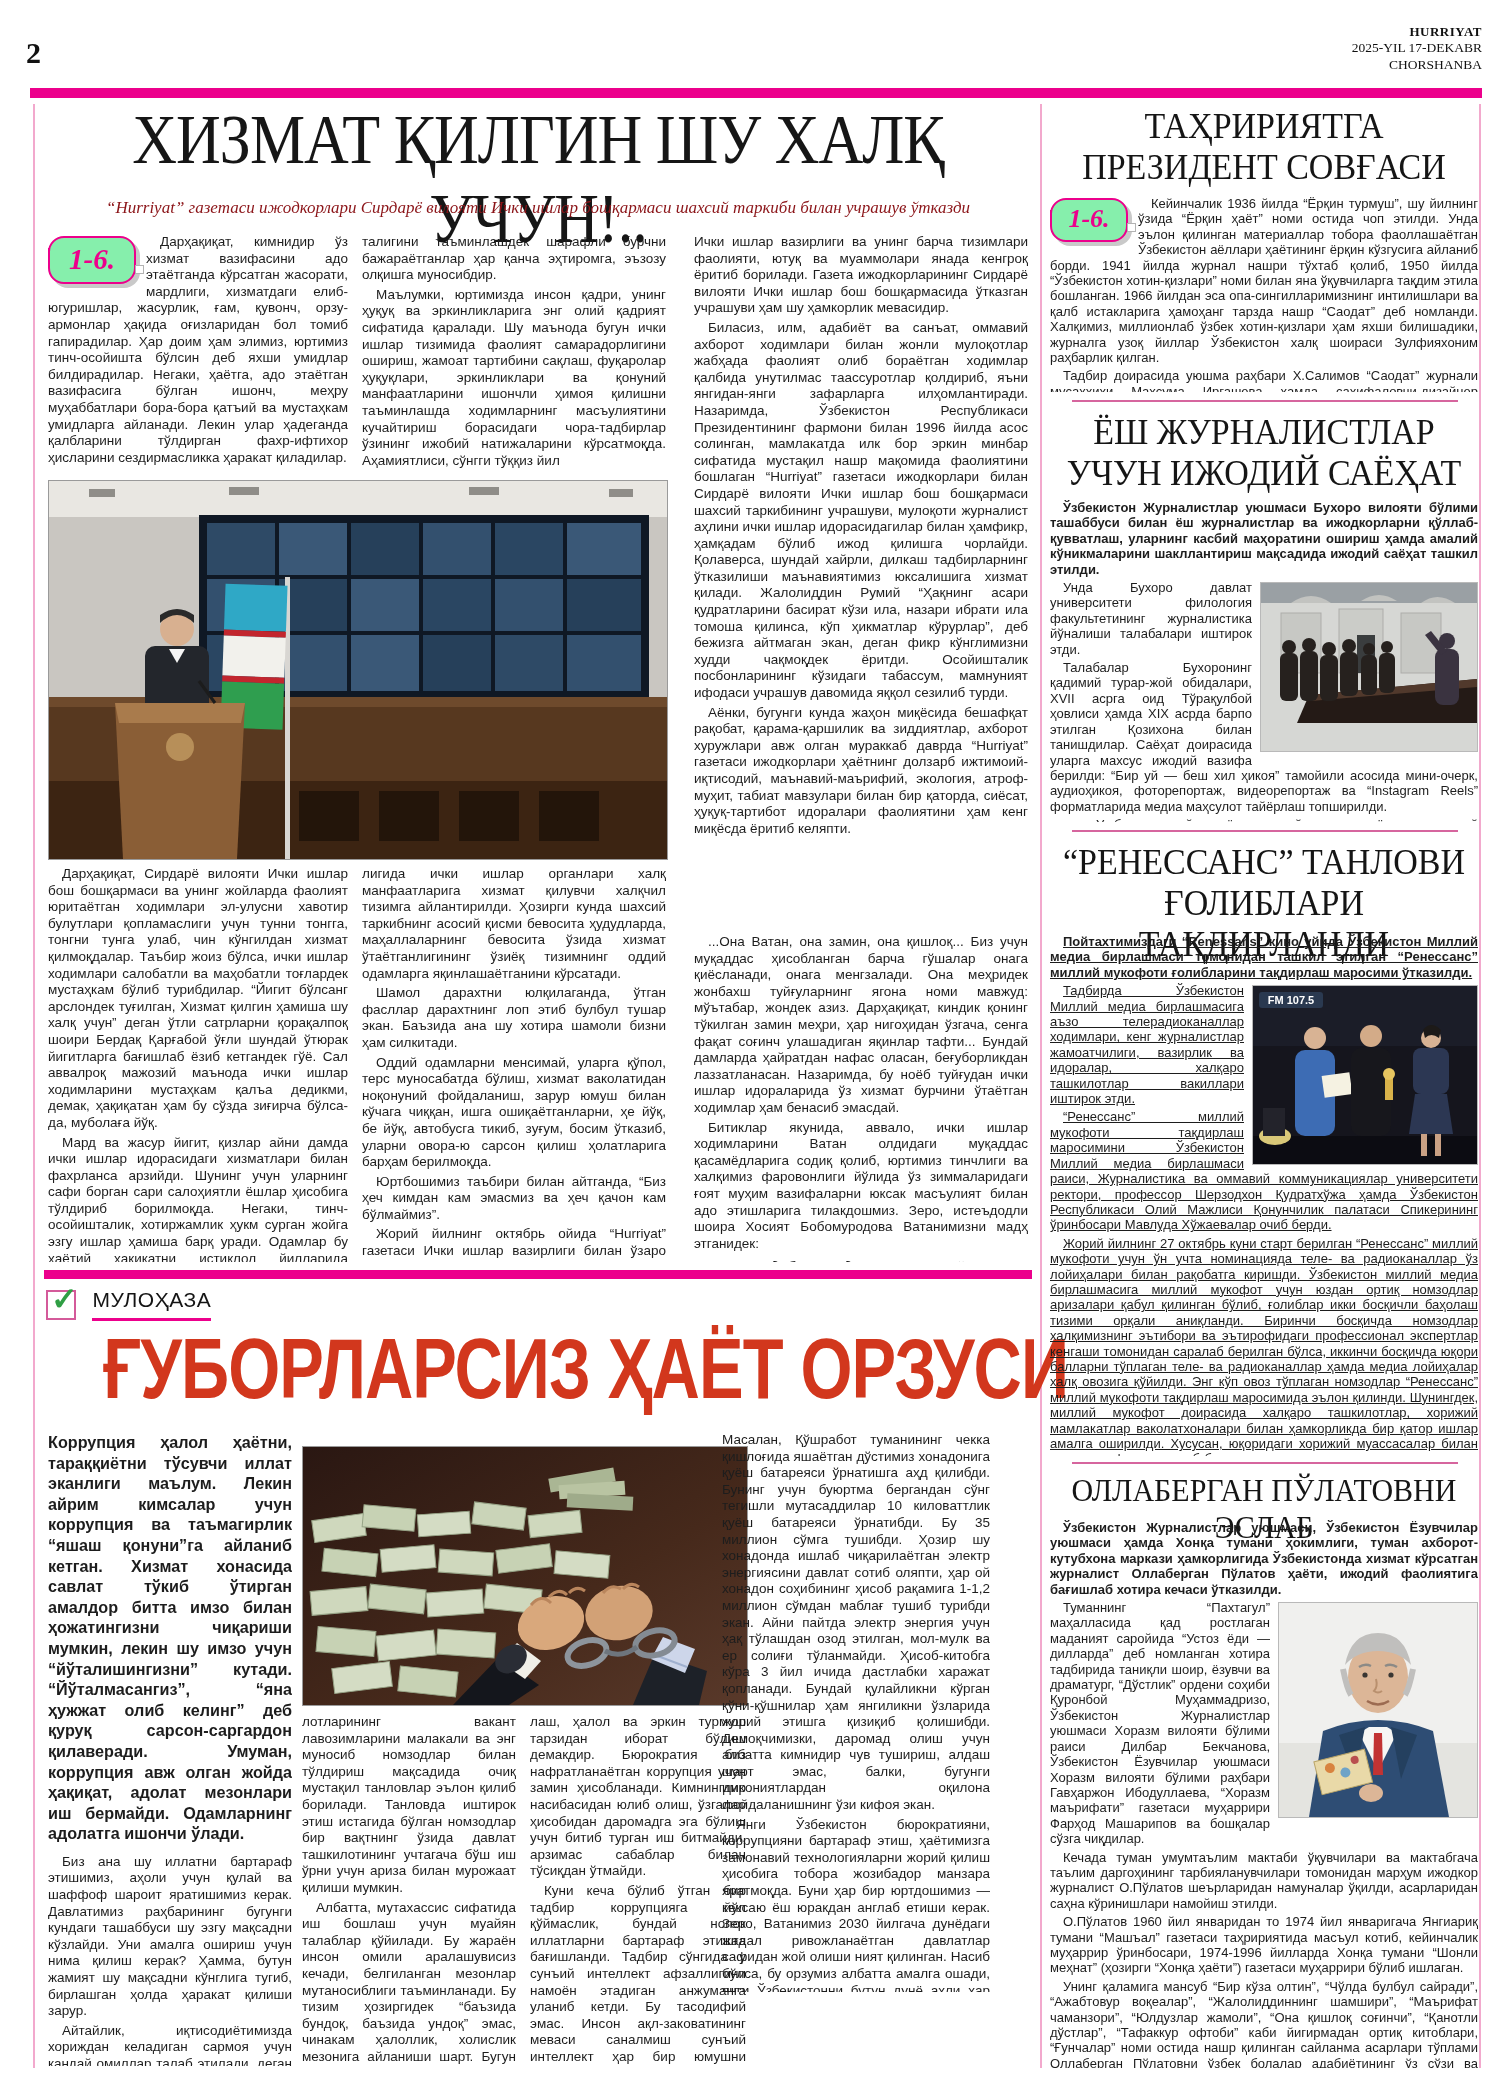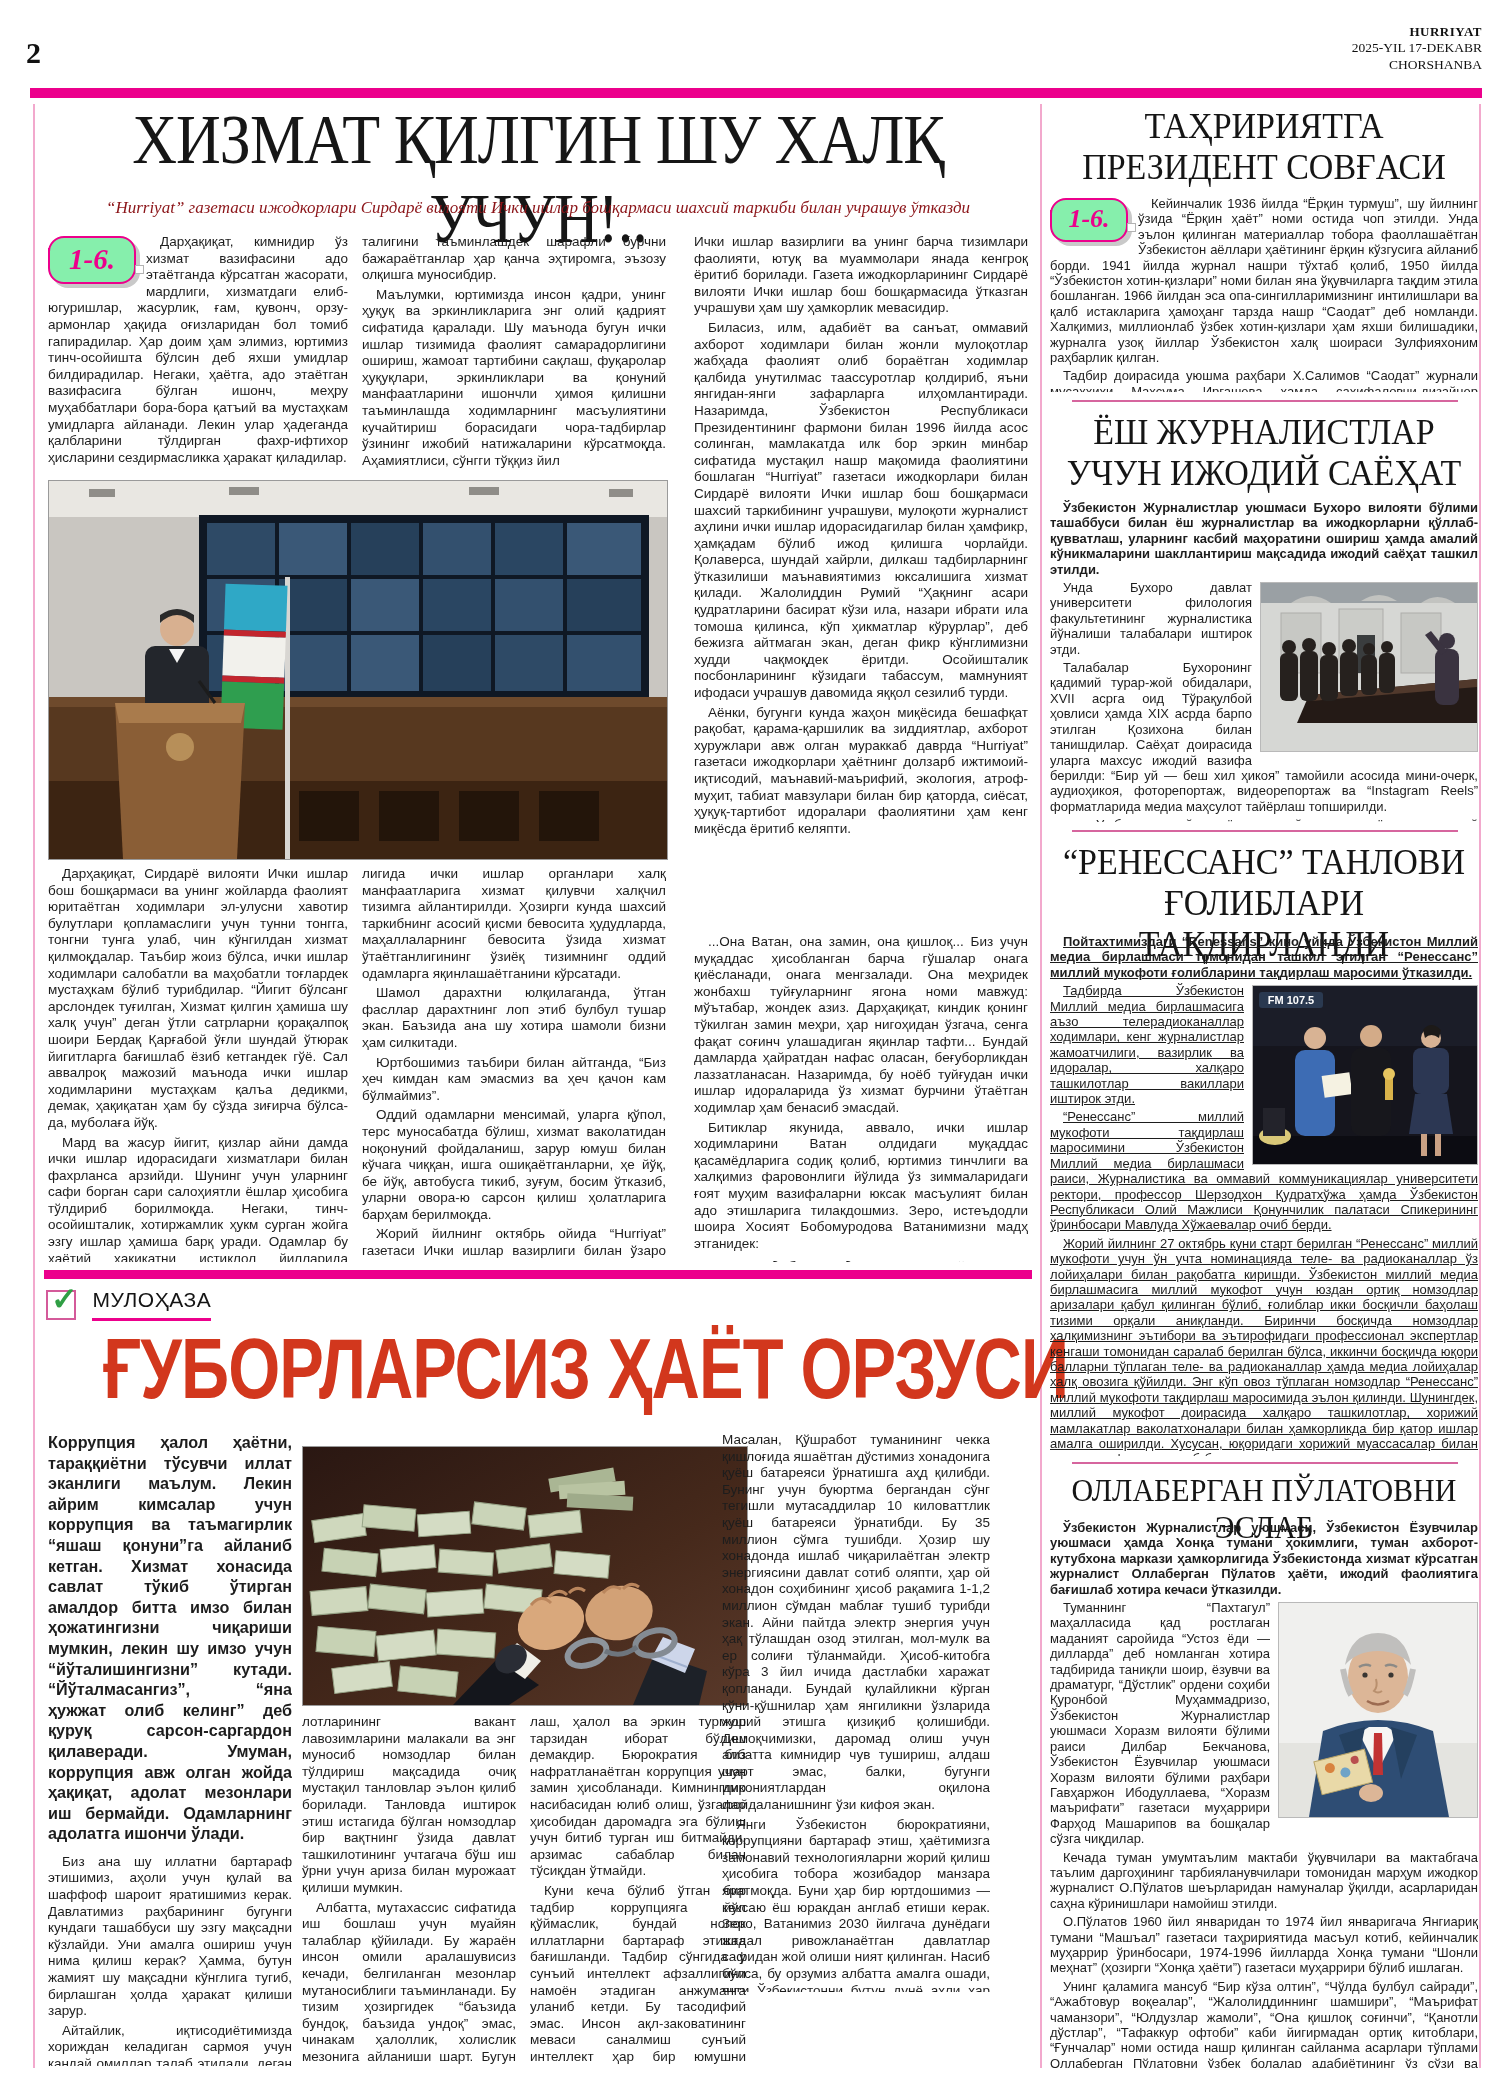--- a/index.html
+++ b/index.html
@@ -150,22 +150,22 @@
     </svg>
   </div>
 
   <div class="abs btxt" style="left:48px;top:866px;width:300px;height:396px;">
     <p>Дарҳақиқат, Сирдарё вилояти Ички ишлар бош бошқармаси ва унинг жойларда фаолият юритаётган ходимлари эл-улусни хавотир булутлари қопламаслиги учун тунни тонгга, тонгни тунга улаб, чин кўнгилдан хизмат қилмоқдалар. Таъбир жоиз бўлса, ички ишлар ходимлари салобатли ва маҳобатли тоғлардек мустаҳкам бўлиб турибдилар. “Йигит бўлсанг арслондек туғилган, Хизмат қилгин ҳамиша шу халқ учун” деган ўтли сатрларни қорақалпоқ шоири Бердақ Қарғабой ўғли шундай ўтюрак йигитларга бағишлаб ёзиб кетгандек гўё. Сал аввалроқ мажозий маънода ички ишлар ходимларини мустаҳкам қалъа дедикми, демак, ҳақиқатан ҳам бу сўзда зиғирча бўлса-да, муболаға йўқ.</p>
     <p>Мард ва жасур йигит, қизлар айни дамда ички ишлар идорасидаги хизматлари билан фахрланса арзийди. Шунинг учун уларнинг сафи борган сари салоҳиятли ёшлар ҳисобига тўлдириб борилмоқда. Негаки, тинч-осойишталик, хотиржамлик ҳукм сурган жойга эзгу ишлар ҳамиша барқ уради. Одамлар бу ҳаётий ҳақиқатни истиқлол йилларида Президентимиз Шавкат Мирзиёев раҳбарлигида барча жабҳада амалга оширилаётган кенг кўламли ислоҳотлар, жумладан, ҳамжиҳатлик, бағрикенглик, олижаноблик ва меҳр-оқибат каби инсоний туйғулар ҳар қачонгидан юксак чўққиларга кўтарилиб, аҳоли фаровонлигини ошириш йўлидаги беқиёс саъи-ҳаракатлар мисолида янада теранроқ англаб етмоқда. Ўзини Ватанни ҳимоя қилишга ва она юрт осойишталигига бағишлаш, мардлик ва жасорат кўрсатиш чинакам инсонларга хос фазилатдир. Шу ўринда юрт тинчлиги-ю эл осойиш-</p>
   </div>
   <div class="abs btxt" style="left:362px;top:866px;width:304px;height:396px;">
     <p class="cont">лигида ички ишлар органлари халқ манфаатларига хизмат қилувчи халқчил тизимга айлантирилди. Ҳозирги кунда шахсий таркибнинг асосий қисми бевосита ҳудудларда, маҳаллаларнинг бевосита ўзида хизмат ўтаётганлигининг ўзиёқ тизимнинг оддий одамларга яқинлашаётганини кўрсатади.</p>
     <p>Шамол дарахтни юлқилаганда, ўтган фасллар дарахтнинг лоп этиб булбул тушар экан. Баъзида ана шу хотира шамоли бизни ҳам силкитади.</p>
+    <p>Оддий одамларни менсимай, уларга қўпол, терс муносабатда бўлиш, хизмат ваколатидан ноқонуний фойдаланиш, зарур юмуш билан кўчага чиққан, ишга ошиқаётганларни, ҳе йўқ, бе йўқ, автобусга тикиб, зуғум, босим ўтказиб, уларни овора-ю сарсон қилиш ҳолатларига барҳам берилмоқда.</p>
     <p>Юртбошимиз таъбири билан айтганда, “Биз ҳеч кимдан кам эмасмиз ва ҳеч қачон кам бўлмаймиз”.</p>
-    <p>Оддий одамларни менсимай, уларга қўпол, терс муносабатда бўлиш, хизмат ваколатидан ноқонуний фойдаланиш, зарур юмуш билан кўчага чиққан, ишга ошиқаётганларни, ҳе йўқ, бе йўқ, автобусга тикиб, зуғум, босим ўтказиб, уларни овора-ю сарсон қилиш ҳолатларига барҳам берилмоқда.</p>
     <p>Жорий йилнинг октябрь ойида “Hurriyat” газетаси Ички ишлар вазирлиги билан ўзаро ижодий ҳамкорлик меморандумини имзолаган эди. Шунга кўра, газета ва унинг интернет саҳифаларида  бундан буён</p>
   </div>
 
   <div class="abs btxt" style="left:694px;top:234px;width:334px;height:1028px;">
     <div style="height:700px;overflow:hidden;">
       <p class="cont">Ички ишлар вазирлиги ва унинг барча тизимлари фаолияти, ютуқ ва муаммолари янада кенгроқ ёритиб борилади. Газета ижодкорларининг Сирдарё вилояти Ички ишлар бош бошқармасида ўтказган учрашуви ҳам шу ҳамкорлик мевасидир.</p>
       <p>Биласиз, илм, адабиёт ва санъат, оммавий ахборот ходимлари билан жонли мулоқотлар жабҳада фаолият олиб бораётган ходимлар қалбида унутилмас таассуротлар қолдириб, яъни янгидан-янги зафарларга илҳомлантиради. Назаримда, Ўзбекистон Республикаси Президентининг фармони билан 1996 йилда асос солинган, мамлакатда илк бор эркин минбар сифатида мустақил нашр мақомида фаолиятини бошлаган “Hurriyat” газетаси ижодкорлари билан Сирдарё вилояти Ички ишлар бош бошқармаси шахсий таркибининг учрашуви, мулоқоти журналист аҳлини ички ишлар идорасидагилар билан ҳамфикр, ҳамқадам бўлиб ижод қилишга чорлайди. Қолаверса, шундай хайрли, дилкаш тадбирларнинг ўтказилиши маънавиятимиз юксалишига хизмат қилади. Жалолиддин Румий “Ҳақнинг асари қудратларини басират кўзи ила, назари ибрати ила томоша қилинса, кўп ҳикматлар кўрурлар”, деб бежизга айтмаган экан, деган фикр кўнглимизни худди чақмоқдек ёритди. Осойишталик посбонларининг кўзидаги табассум, мамнуният ифодаси учрашув давомида яққол сезилиб турди.</p>
       <p>Аёнки, бугунги кунда жаҳон миқёсида бешафқат рақобат, қарама-қаршилик ва зиддиятлар, ахборот хуружлари авж олган мураккаб даврда “Hurriyat” газетаси ижодкорлари ҳаётнинг долзарб ижтимоий-иқтисодий, маънавий-маърифий, экология, атроф-муҳит, табиат мавзулари билан бир қаторда, сиёсат, ҳуқуқ-тартибот идоралари фаолиятини ҳам кенг миқёсда ёритиб келяпти.</p>
     </div>
     <div style="height:328px;overflow:hidden;">

